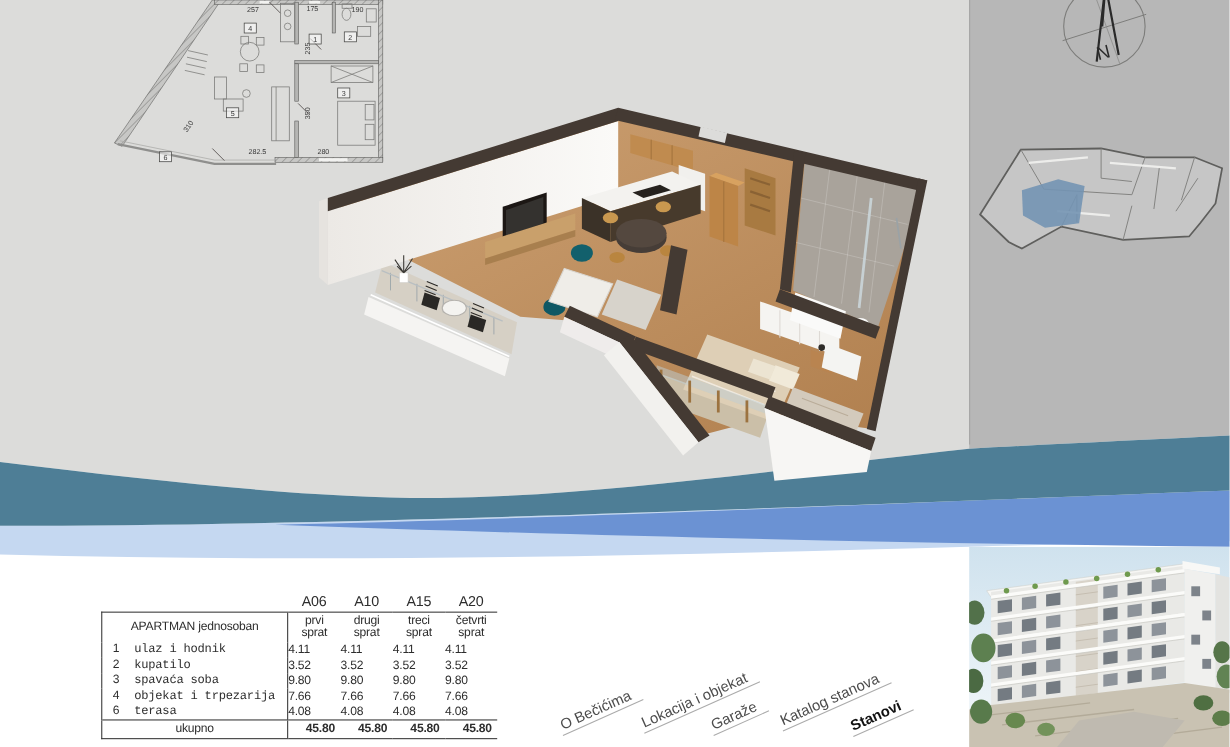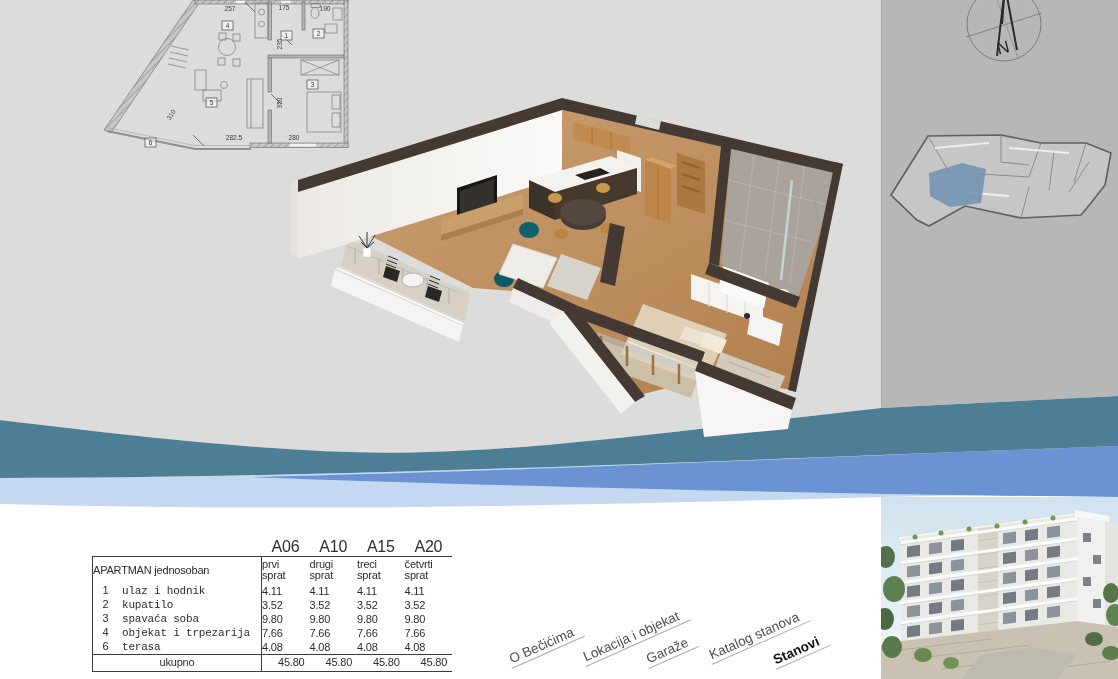--- a/index.html
+++ b/index.html
@@ -7,31 +7,31 @@
         font-family:"Liberation Sans",sans-serif;background:#ffffff;}
   #page svg{display:block;}
   .abs{position:absolute;}
 
   
   #area-table{position:absolute;left:92px;top:540px;border-collapse:collapse;
               font-size:11px;color:#2d2d2d;letter-spacing:-0.2px;line-height:13px;}
   #area-table td{padding:0;}
   #area-table .c-name{width:169px;}
   #area-table .c-v{width:38px;}
-  #area-table .units-row td{border:none;text-align:center;font-size:16px;padding-bottom:3px;}
-  #area-table .floors-row td{border-top:1.2px solid #3c3c3c;padding:2px 0 3px;}
+  #area-table .units-row td{border:none;text-align:center;font-size:13px;padding-bottom:3px;}
+  #area-table .floors-row td{border-top:1.2px solid #3c3c3c;text-align:center;padding:2px 0 3px;}
   #area-table .floors-row .name-cell{vertical-align:middle;}
   #area-table .name-cell{border-left:1.2px solid #3c3c3c;}
   #area-table .vfirst{border-left:1.2px solid #3c3c3c;}
   #area-table .v{text-align:left;padding-right:5px;}
   #area-table .num{display:inline-block;width:15px;text-align:center;margin-left:5px;}
   #area-table .rname{margin-left:9px;font-family:Liberation Mono, monospace;}
   #area-table .total-row td{border-top:1.2px solid #3c3c3c;border-bottom:1.2px solid #3c3c3c;
                             padding:1px 16px 2px;}
-  #area-table .total-row .v{font-weight:normal;padding-right:5px;margin-left:32px;}
+  #area-table .total-row .v{font-weight:bold;padding-right:5px;margin-left:32px;}
   #area-table .total-row .name-cell{text-align:center;}
   #area-table .fl{line-height:11px;}
 
   
   .navlink{position:absolute;transform:rotate(-24deg);transform-origin:left bottom;
            font-size:13.5px;color:#4c4c4c;border-bottom:1px solid #ababab;
            padding:0 9px 1px 2px;white-space:nowrap;cursor:pointer;}
   .navlink.active{font-weight:bold;color:#121212;}
 </style>
 </head>

